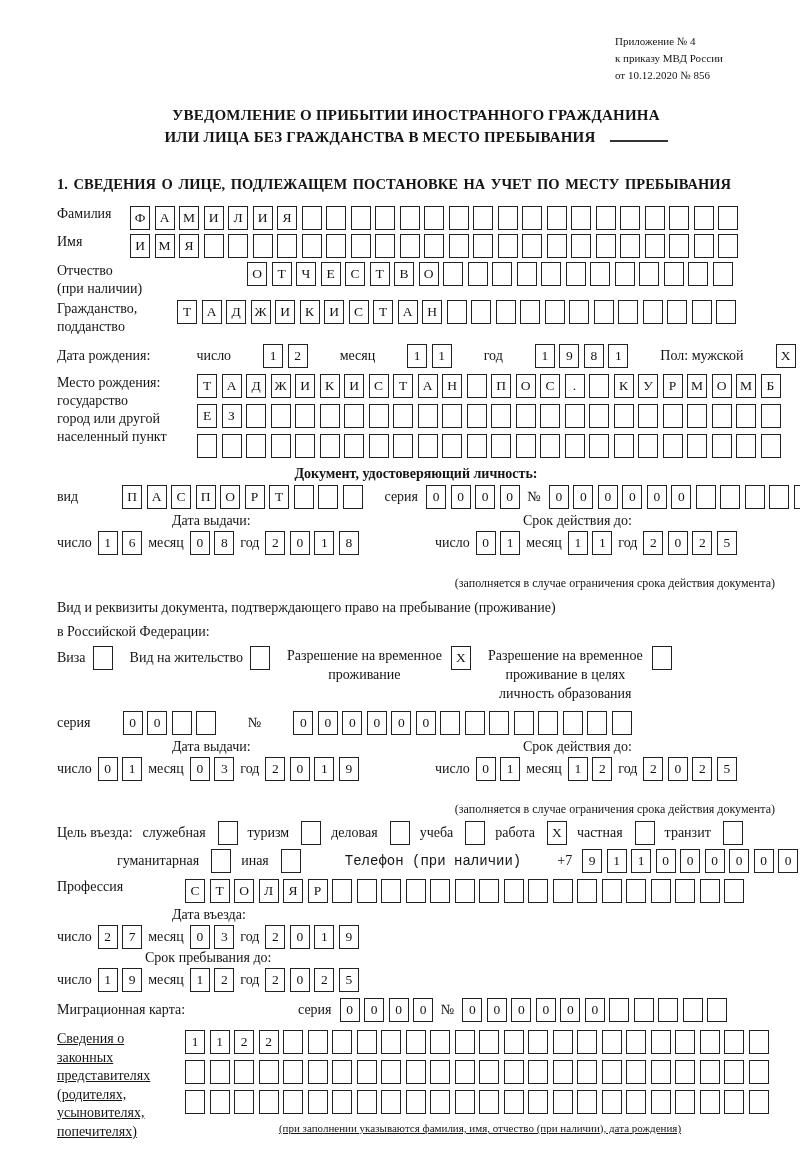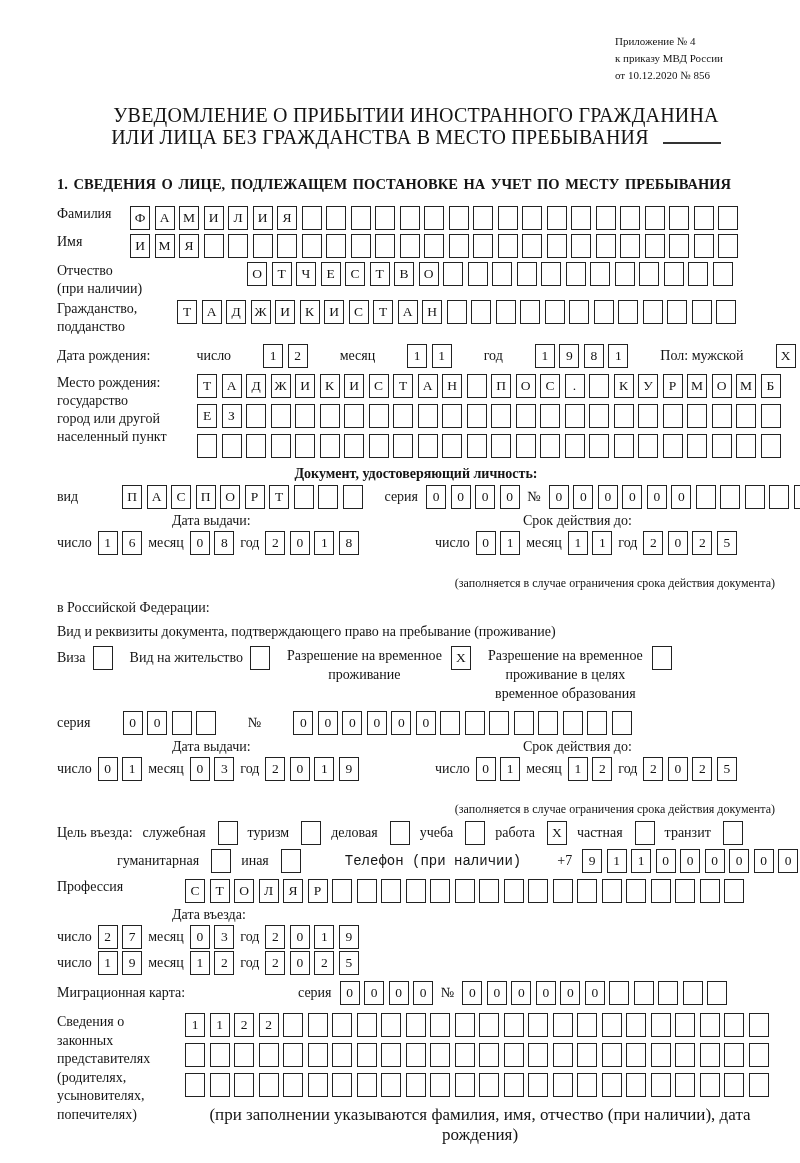--- a/index.html
+++ b/index.html
@@ -4,21 +4,21 @@
 <style>
   *{box-sizing:border-box;margin:0;padding:0;}
   html,body{background:#fff;}
   body{width:800px;height:1163px;color:#141414;font-family:"Liberation Serif","DejaVu Serif",serif;font-size:14px;overflow:hidden;}
   .page{padding:33px 25px 0 57px;}
 
   .appendix{margin-left:558px;font-size:11px;line-height:17px;}
   .edition{margin-top:5px;}
   .forma{margin-top:17px;text-align:right;font-weight:bold;font-size:15px;letter-spacing:.6px;padding-right:8px;}
 
-  .title{margin-top:20px;text-align:center;font-weight:normal;font-size:20px;line-height:22px;letter-spacing:.2px;}
+  .title{margin-top:20px;text-align:center;font-weight:bold;font-size:15px;line-height:22px;letter-spacing:.2px;}
   .title-underline{display:inline-block;width:58px;border-bottom:2px solid #333;margin-left:14px;}
 
   .section-heading{margin-top:28px;font-weight:bold;font-size:14.5px;word-spacing:2px;white-space:nowrap;}
 
   .cells{display:inline-flex;gap:4.5px;flex-wrap:nowrap;}
   .cell{flex:0 0 auto;width:20px;height:24px;border:1.6px solid #222;display:inline-flex;align-items:center;justify-content:center;font-size:13.5px;background:#fff;}
 
   .frow{display:flex;align-items:flex-start;}
   .irow{display:flex;align-items:center;column-gap:8px;white-space:nowrap;}
   .lw73{width:73px;flex:0 0 auto;}
@@ -52,24 +52,24 @@
   .opt-simple{display:flex;align-items:center;gap:7px;}
   .opt-multi{display:flex;align-items:flex-start;gap:9px;}
   .opt-lines{line-height:19px;text-align:center;}
 
   .purpose-row{display:flex;align-items:center;column-gap:10px;margin-top:4px;white-space:nowrap;}
   .opt{display:inline-flex;align-items:center;gap:12px;}
   .indent60{margin-left:60px;}
   .phone-label{margin-left:34px;font-family:Liberation Mono, monospace;}
   .phone-prefix{margin-left:26px;}
 
-  .legal{display:flex;margin-top:8px;}
+  .legal{display:flex;margin-top:8px;text-decoration:underline;}
   .legal-label{width:128px;flex:0 0 auto;line-height:18.5px;}
   .legal-rows .cells{margin-bottom:6px;}
-  .footnote{font-size:17px;text-align:center;margin-top:2px;}
+  .footnote{font-size:11px;text-align:center;margin-top:2px;}
 </style>
 </head>
 <body>
 
 <div class="page">
 
   <div class="appendix">
     <div>Приложение № 4</div>
     <div>к приказу МВД России</div>
     <div>от 10.12.2020 № 856</div>
@@ -405,22 +405,22 @@
             <span class="cell">0</span>
             <span class="cell">2</span>
             <span class="cell">5</span>
           </span>
       </div>
       <div class="dnote">(заполняется в случае ограничения срока действия документа)</div>
     </div>
   </div>
 
   <div class="intro">
+    <div>Вид и реквизиты документа, подтверждающего право на пребывание (проживание)</div>
     <div>в Российской Федерации:</div>
-    <div>Вид и реквизиты документа, подтверждающего право на пребывание (проживание)</div>
   </div>
 
   <div class="res-options">
     <div class="opt-simple">
       <span>Виза</span>
       <span class="cells">
           <span class="cell"></span>
         </span>
     </div>
     <div class="opt-simple">
@@ -435,21 +435,21 @@
         <div>проживание</div>
       </div>
       <span class="cells">
           <span class="cell">X</span>
         </span>
     </div>
     <div class="opt-multi">
       <div class="opt-lines">
         <div>Разрешение на временное</div>
         <div>проживание в целях</div>
-        <div>временное образования</div>
+        <div>личность образования</div>
       </div>
       <span class="cells">
           <span class="cell"></span>
         </span>
     </div>
   </div>
 
   <div class="irow mt8">
     <span>серия</span>
     <span class="cells">
@@ -646,20 +646,21 @@
         <span>год</span>
         <span class="cells">
             <span class="cell">2</span>
             <span class="cell">0</span>
             <span class="cell">1</span>
             <span class="cell">9</span>
           </span>
       </div>
     </div>
     <div class="dcol-right">
+      <div class="dhead dhead-valid">Срок пребывания до:</div>
       <div class="dline">
         <span>число</span>
         <span class="cells">
             <span class="cell">1</span>
             <span class="cell">9</span>
           </span>
         <span>месяц</span>
         <span class="cells">
             <span class="cell">1</span>
             <span class="cell">2</span>

